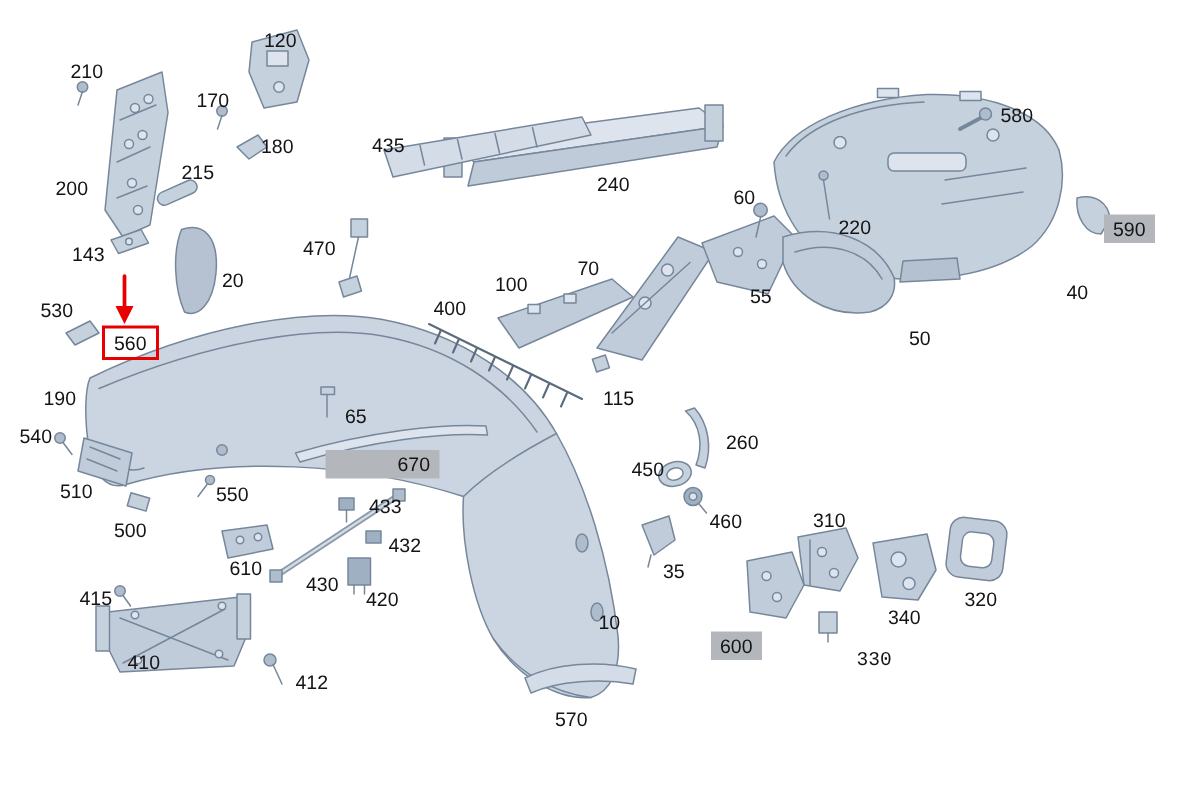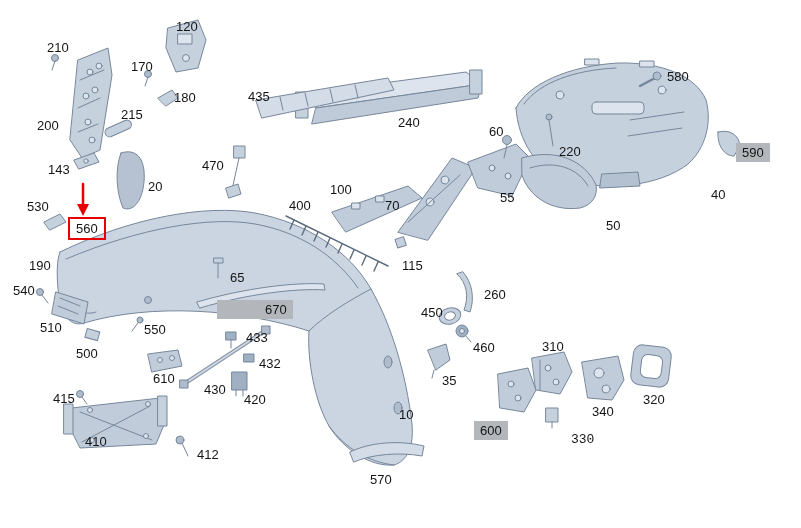--- a/index.html
+++ b/index.html
@@ -313,21 +313,21 @@
       <div class="part-label" style="left: 118px; top: 106px;">215</div>
       <div class="part-label" style="left: 245px; top: 88px;">435</div>
       <div class="part-label" style="left: 395px; top: 114px;">240</div>
       <div class="part-label" style="left: 664px; top: 68px;">580</div>
       <div class="part-label" style="left: 486px; top: 123px;">60</div>
       <div class="part-label" style="left: 556px; top: 143px; text-align: right;">220</div>
       <div class="part-label badge" style="left: 736px; top: 143px;">590</div>
       <div class="part-label" style="left: 45px; top: 161px;">143</div>
       <div class="part-label" style="left: 145px; top: 178px;">20</div>
       <div class="part-label" style="left: 199px; top: 157px;">470</div>
-      <div class="part-label" style="left: 382px; top: 170px; margin-top: 27px;">70</div>
+      <div class="part-label" style="left: 382px; top: 170px;">70</div>
       <div class="part-label" style="left: 327px; top: 181px;">100</div>
       <div class="part-label" style="left: 497px; top: 189px;">55</div>
       <div class="part-label" style="left: 708px; top: 186px;">40</div>
       <div class="part-label" style="left: 24px; top: 198px;">530</div>
       <div class="part-label" style="left: 286px; top: 197px;">400</div>
       <div class="part-label" style="left: 574px; top: 217px; margin-left: 29px;">50</div>
       <div class="part-label red-box" style="left: 68px; top: 217px;">560</div>
       <div class="part-label" style="left: 26px; top: 257px;">190</div>
       <div class="part-label" style="left: 399px; top: 257px;">115</div>
       <div class="part-label" style="left: 227px; top: 269px;">65</div>

